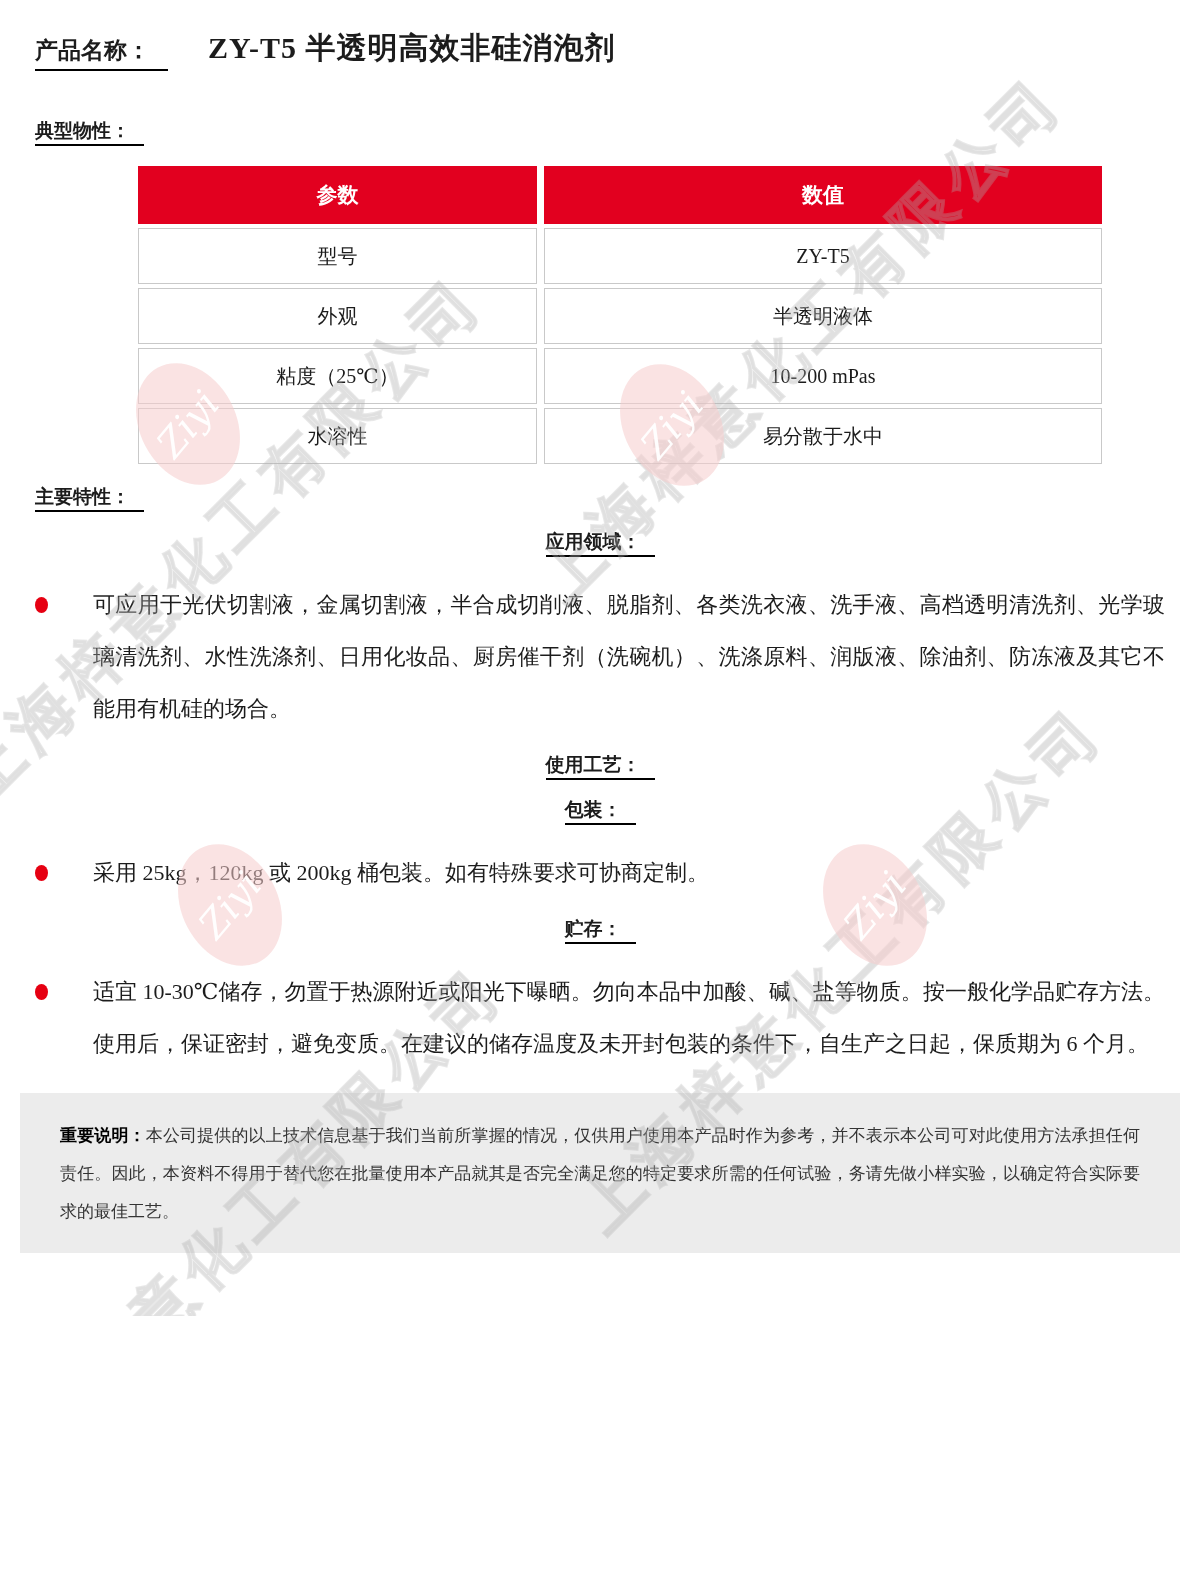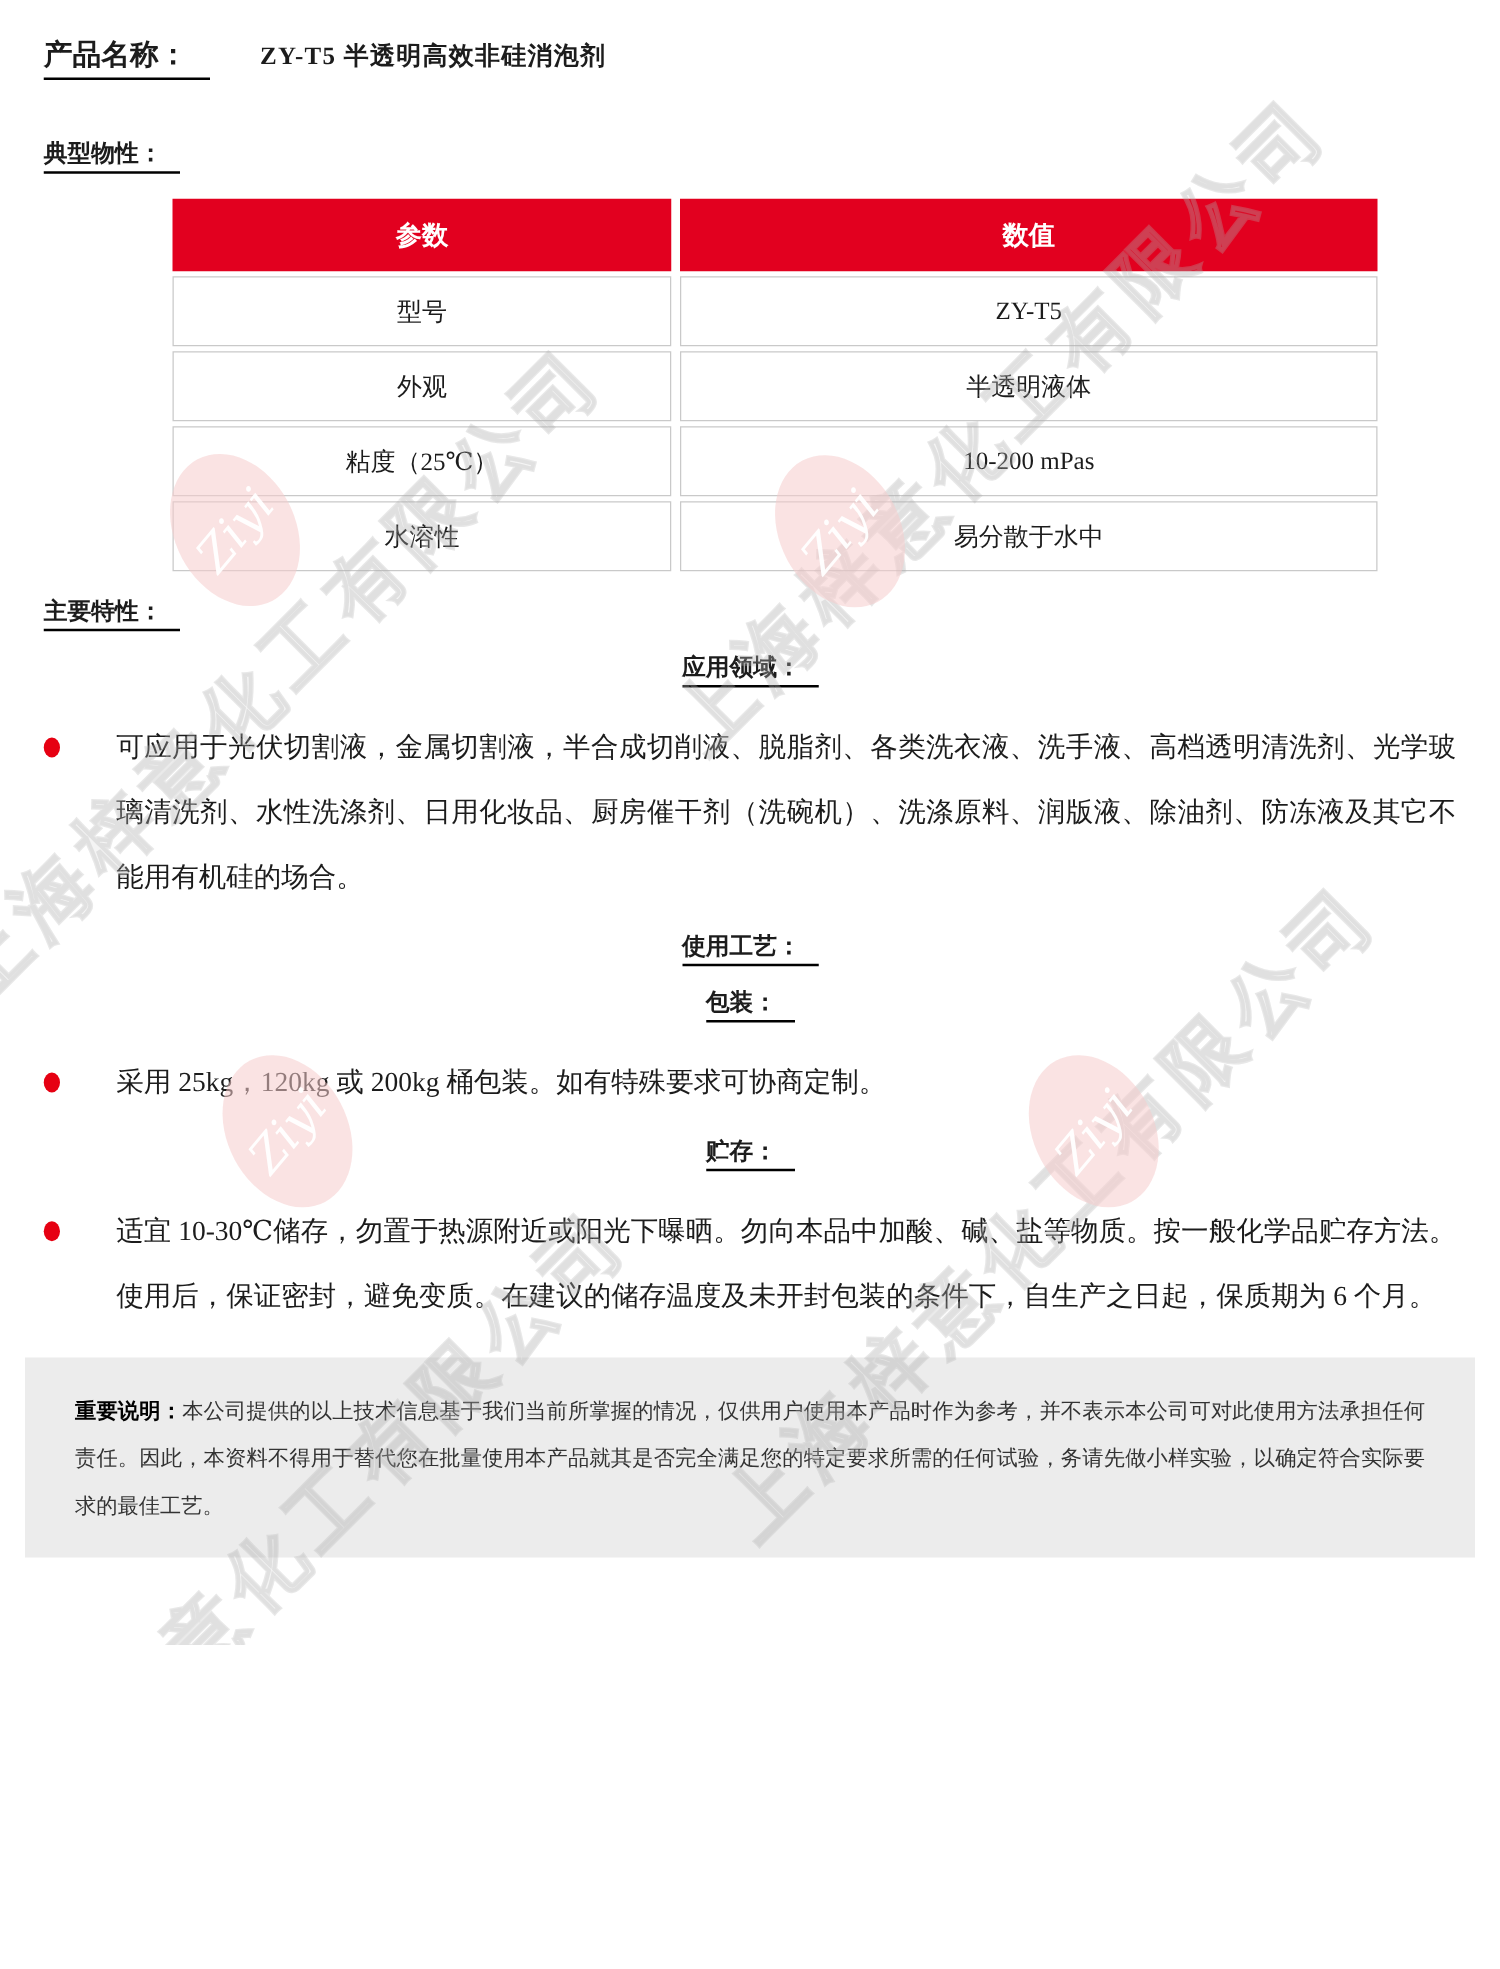--- a/index.html
+++ b/index.html
@@ -9,21 +9,21 @@
     font-family:"Liberation Serif","DejaVu Serif",serif;
   }
   .content { position:relative; z-index:1; padding:28px 35px 0 35px; }
 
   
   .doc-title { display:flex; align-items:baseline; }
   .title-label {
     font-size:23px; font-weight:700;
     border-bottom:2px solid #000; padding-right:18px; padding-bottom:3px;
   }
-  .title-text { font-size:20px; font-weight:700; margin-left:40px; letter-spacing:1px; }
+  .title-text { font-size:30px; font-weight:700; margin-left:40px; letter-spacing:1px; }
 
   
   .sec-heading { font-size:19px; font-weight:700; line-height:30px; }
   .sec-heading > span { border-bottom:2px solid #000; padding-right:14px; padding-bottom:3px; }
   .mt-h1 { margin-top:45px; }
   .mt-h  { margin-top:15px;text-align:center; }
 
   
   .props-table {
     display:grid; grid-template-columns:399px 558px;

